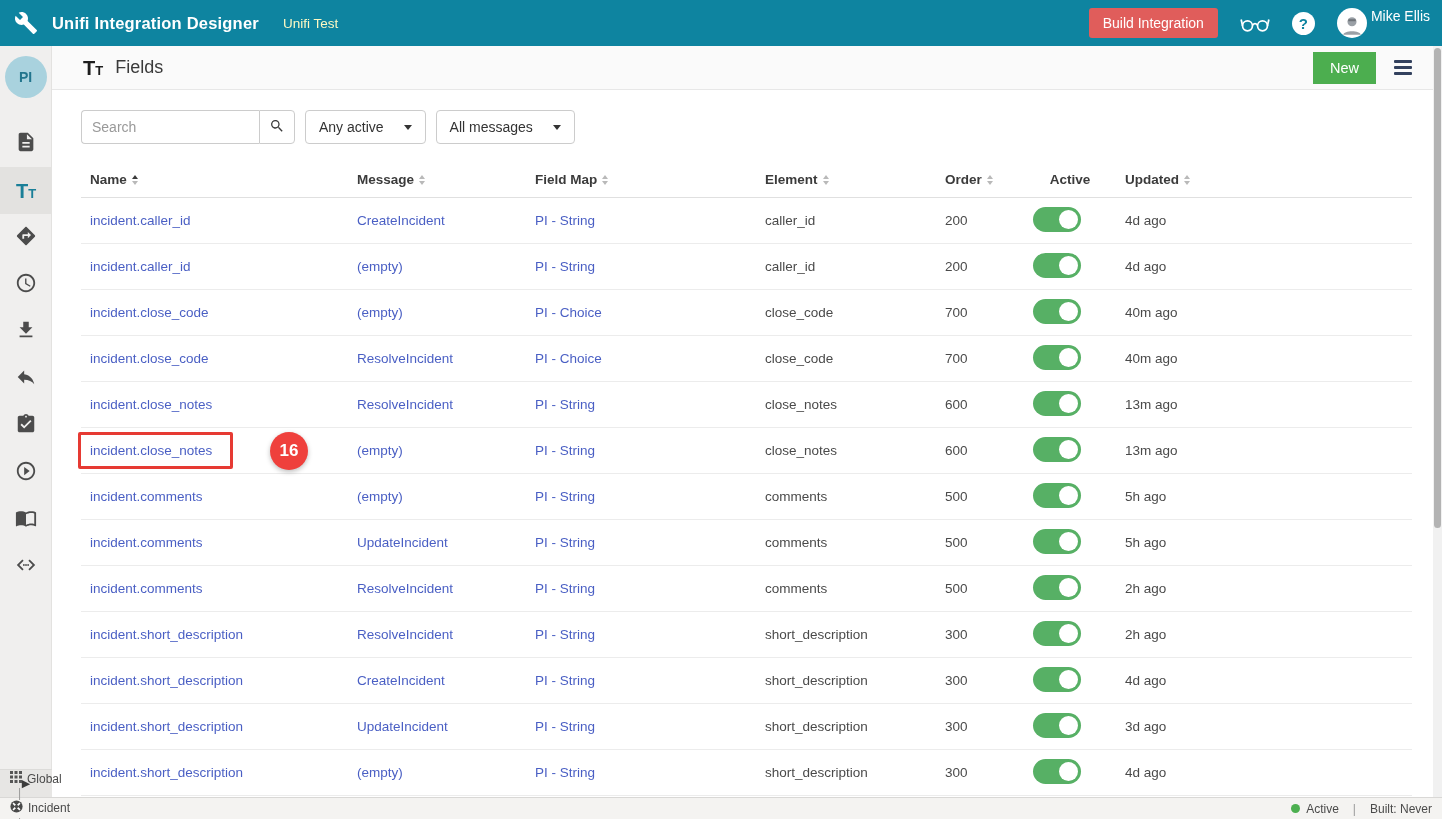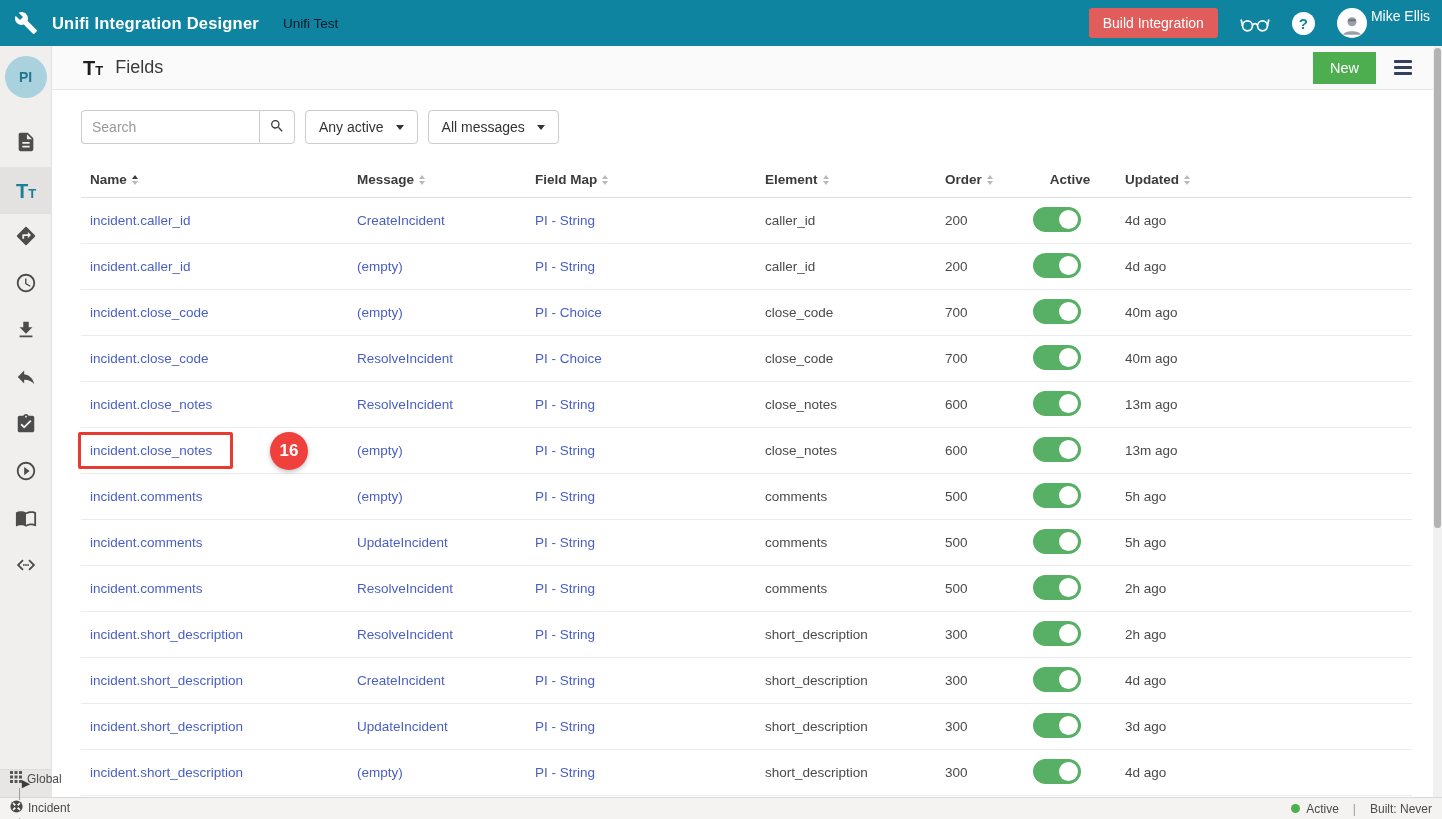--- a/index.html
+++ b/index.html
@@ -11,21 +11,21 @@
   :root{
     --teal:#0e84a0; --green:#4cae4f; --red:#e05d5b; --link:#4a5fc4;
     --toggle:#57b065; --ann:#ef403c; --status-green:#4caf50;
   }
 
   
   .topbar{ position:absolute; top:0; left:0; right:0; height:46px;
     background:var(--teal); display:flex; align-items:center; z-index:30; }
   .topbar .logo{ width:52px; display:flex; justify-content:center; align-items:center; }
   .app-title{ color:#fff; font-size:16.5px; font-weight:bold; letter-spacing:.2px; }
-  .env-name{ color:#0f172a; font-size:13.5px; margin-left:24px; }
+  .env-name{ color:#fef9c3; font-size:13.5px; margin-left:24px; }
   .topbar-right{ margin-left:auto; display:flex; align-items:center; gap:22px; padding-right:12px; }
   .build-btn{ background:var(--red); color:#fff; border:none; border-radius:3px;
     font-size:14px; padding:7px 14px; font-family:inherit; cursor:pointer; }
   .glasses{ display:flex; align-items:center; }
   .help-circle{ width:23px; height:23px; border-radius:50%; background:#fff;
     color:var(--teal); font-weight:bold; font-size:15px; display:flex;
     align-items:center; justify-content:center; cursor:pointer; }
   .user{ display:flex; align-items:flex-start; gap:4px; cursor:pointer; }
   .user-avatar{ width:30px; height:30px; border-radius:50%; background:#fff;
     display:flex; align-items:flex-end; justify-content:center; overflow:hidden; }
@@ -66,21 +66,21 @@
   .filters{ display:flex; align-items:center; margin:20px 30px 0 29px; }
   .search-group{ display:flex; }
   .search-input{ width:178px; height:34px; border:1px solid #ccc; border-right:none;
     border-radius:4px 0 0 4px; padding:0 10px; font-size:14px; font-family:inherit; color:#333; }
   .search-input::placeholder{ color:#999; }
   .search-btn{ width:36px; height:34px; border:1px solid #ccc; background:#fff;
     border-radius:0 4px 4px 0; display:flex; align-items:center; justify-content:center; cursor:pointer; }
   .search-btn svg{ width:16px; height:16px; fill:#3a3a3a; }
   .dd-btn{ height:34px; margin-left:10px; border:1px solid #ccc; background:#fff;
     border-radius:4px; font-size:14px; color:#333; font-family:inherit; padding:0 13px;
-    display:flex; align-items:center; gap:12px; cursor:pointer; }
+    display:flex; align-items:center; gap:20px; cursor:pointer; }
   .caret{ width:0; height:0; border-left:4px solid transparent; border-right:4px solid transparent;
     border-top:5px solid #333; }
 
   
   .table{ margin:18px 30px 0 29px; }
   .trow{ display:flex; align-items:center; }
   .thead{ height:36px; border-bottom:1px solid #e0e0e0; }
   .thead .cell{ font-weight:bold; font-size:13.5px; color:#3b3b3b; display:flex; align-items:center; gap:5px; }
   .tbody .trow{ height:46px; border-bottom:1px solid #ececec; }
   .cell{ padding-left:9px; }

